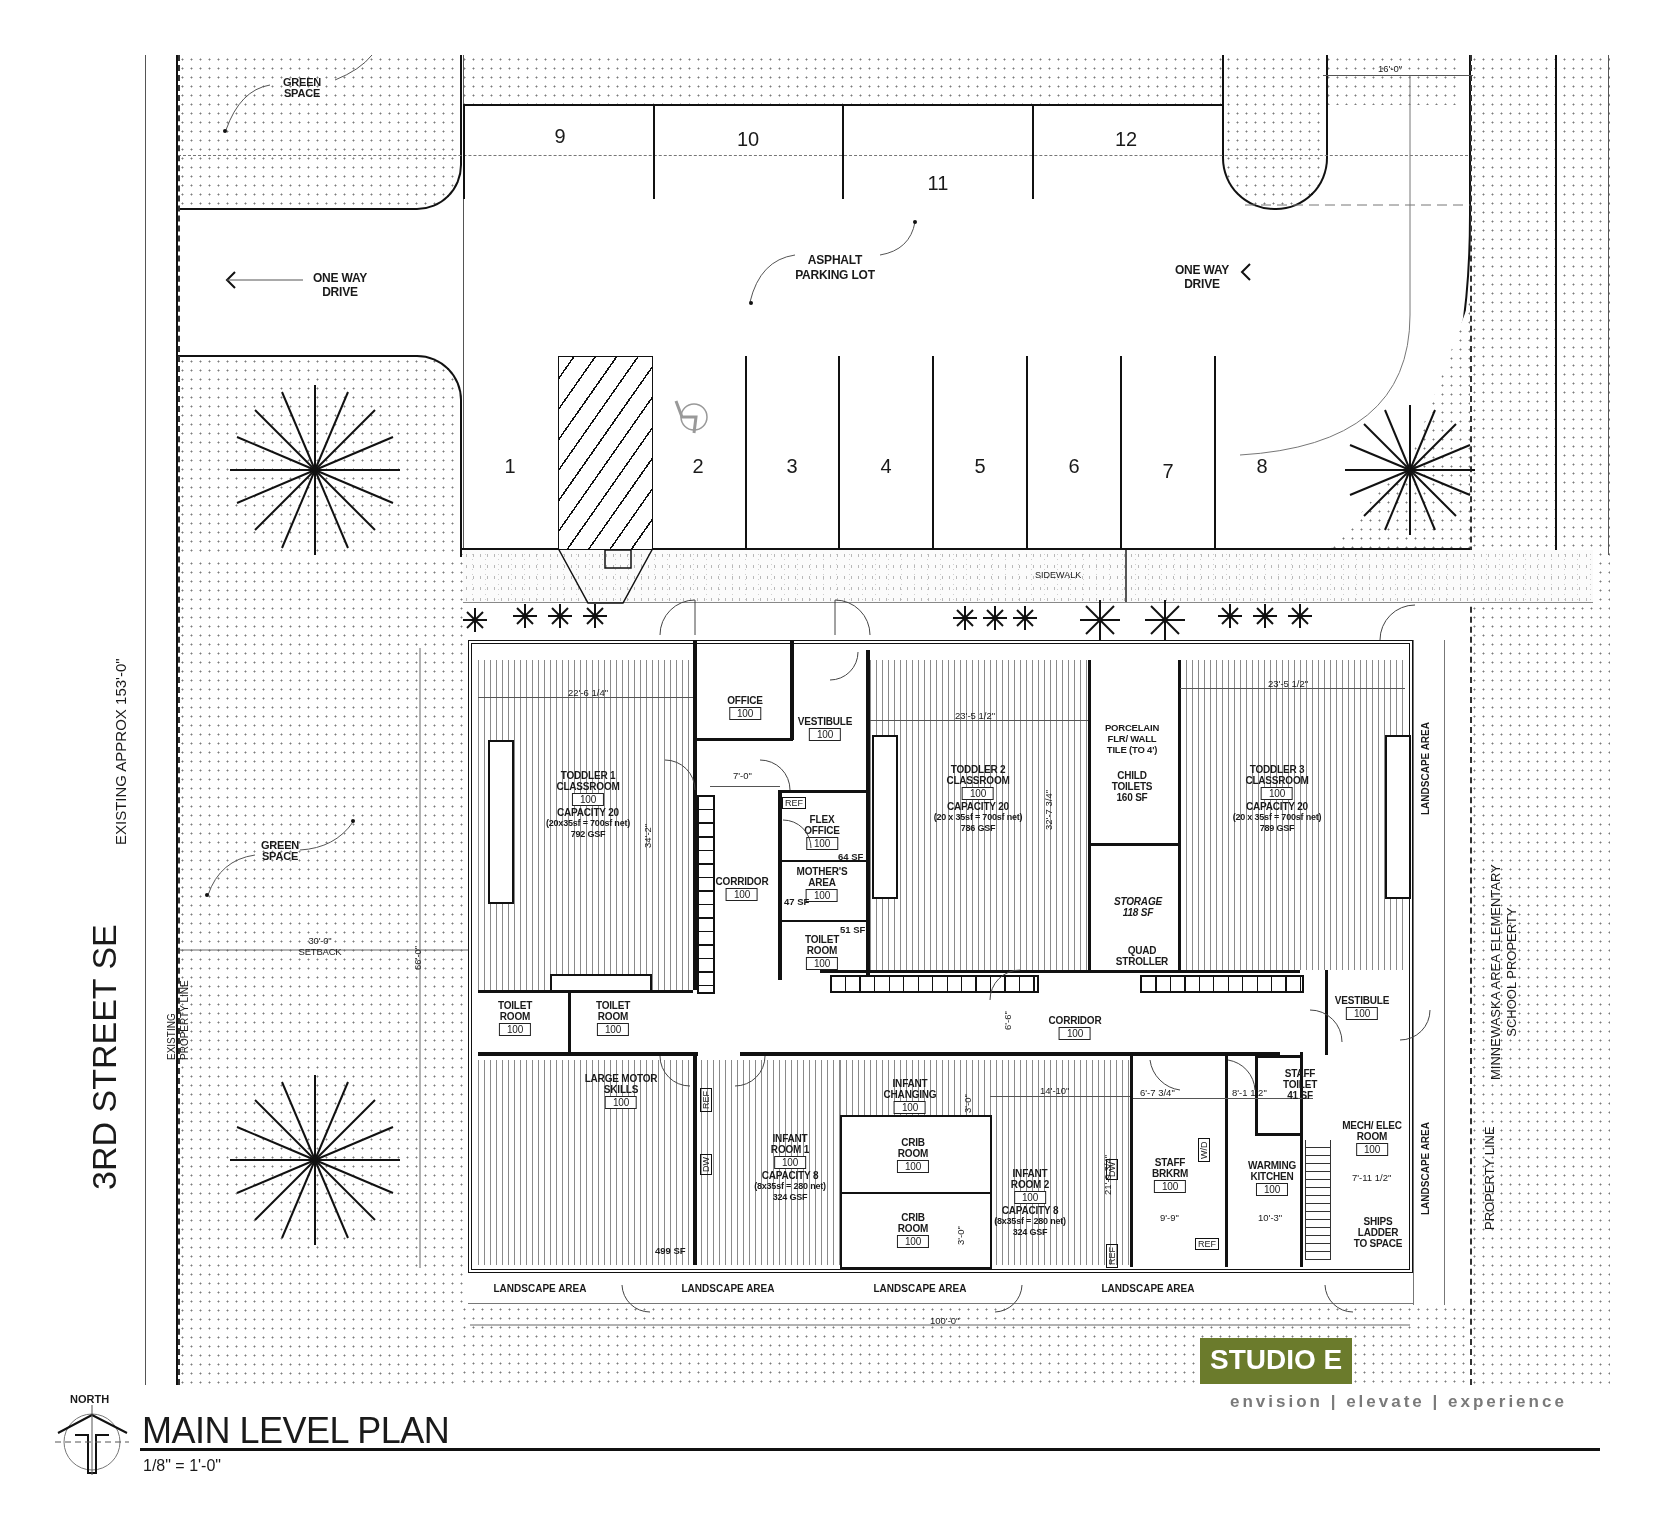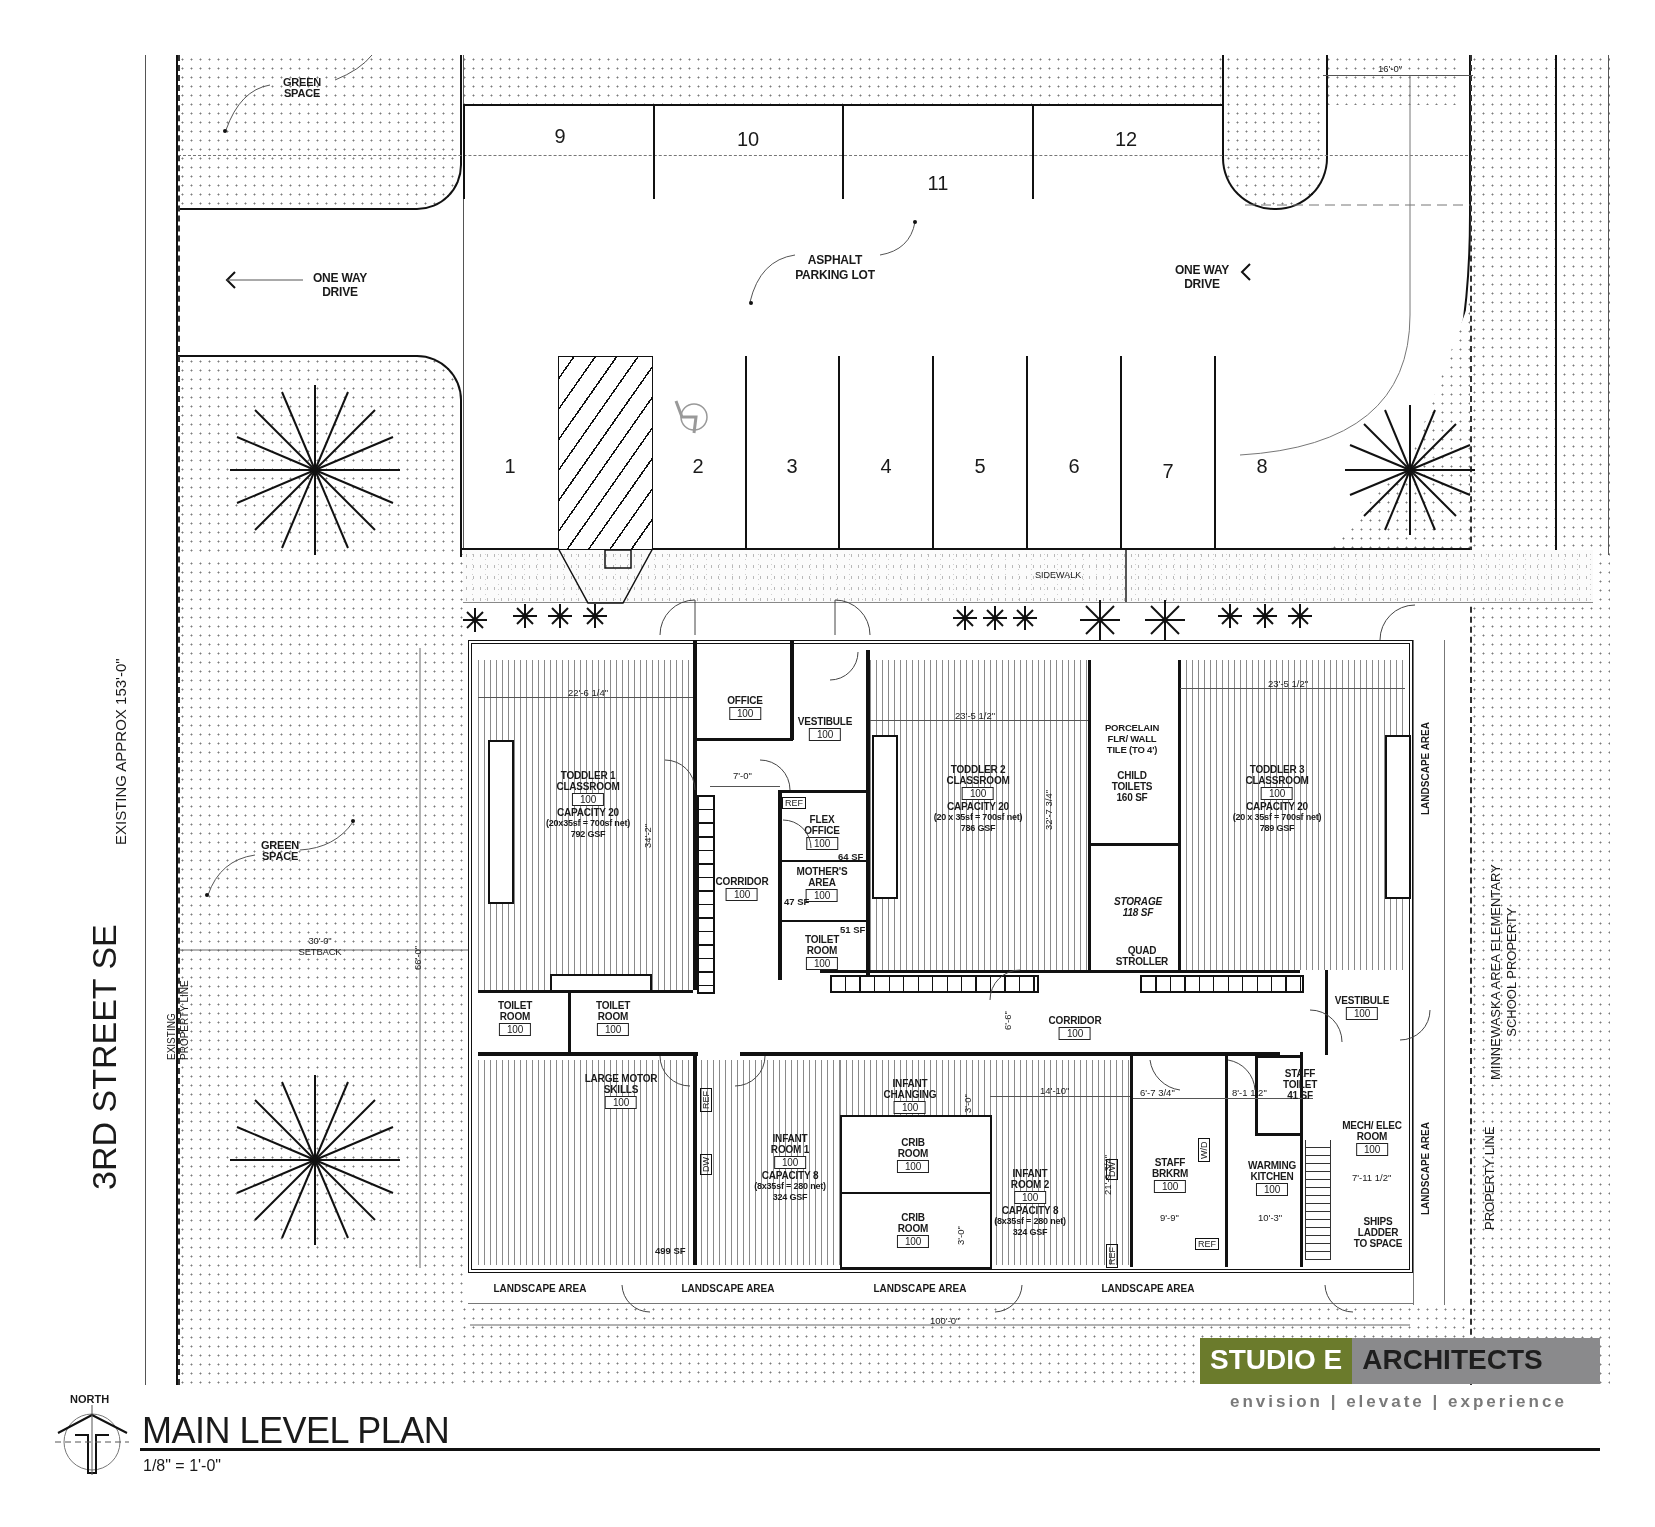--- a/index.html
+++ b/index.html
@@ -507,21 +507,20 @@
     <div>PROPERTY LINE</div>
   </div>
 <div class="abs vert" style="left:1482px;top:1230px;font-size:13px;">PROPERTY LINE</div>
 <div class="abs vert" style="left:1488px;top:1080px;font-size:13px;line-height:16px;text-align:center;">
     <div>MINNEWASKA AREA ELEMENTARY</div>
     <div>SCHOOL PROPERTY</div>
   </div>
 
 <div class="abs" style="left:1200px;top:1338px;width:400px;height:46px;display:flex;">
   <div style="background:#6b7b2c;color:#fff;font-size:28px;font-weight:bold;padding:6px 10px 0 10px;white-space:nowrap;">STUDIO E</div>
-  <div style="background:#8a8a8c;color:#1e1e1e;font-size:28px;font-weight:bold;padding:6px 10px 0 10px;flex:1;white-space:nowrap;">ARCHITECTS</div>
 </div>
 <div class="abs" style="left:1230px;top:1392px;font-size:17px;color:#7a7a7a;letter-spacing:3px;font-weight:bold;">envision | elevate | experience</div>
 
 <div class="abs" style="left:70px;top:1393px;font-size:11px;font-weight:bold;">NORTH</div>
 <svg style="left:55px;top:1405px;" width="80" height="70">
   <circle cx="37" cy="37" r="28" fill="none" stroke="#777"></circle>
   <path d="M3 28 L37 10 L72 28" fill="none" stroke="#111" stroke-width="2"></path>
   <path d="M20 30 L33 30 L33 68 L41 68 L41 30 L54 30" fill="none" stroke="#111" stroke-width="2"></path>
   <line x1="37" y1="0" x2="37" y2="70" stroke="#555"></line>
   <line x1="0" y1="37" x2="74" y2="37" stroke="#555" stroke-dasharray="6 4"></line>

